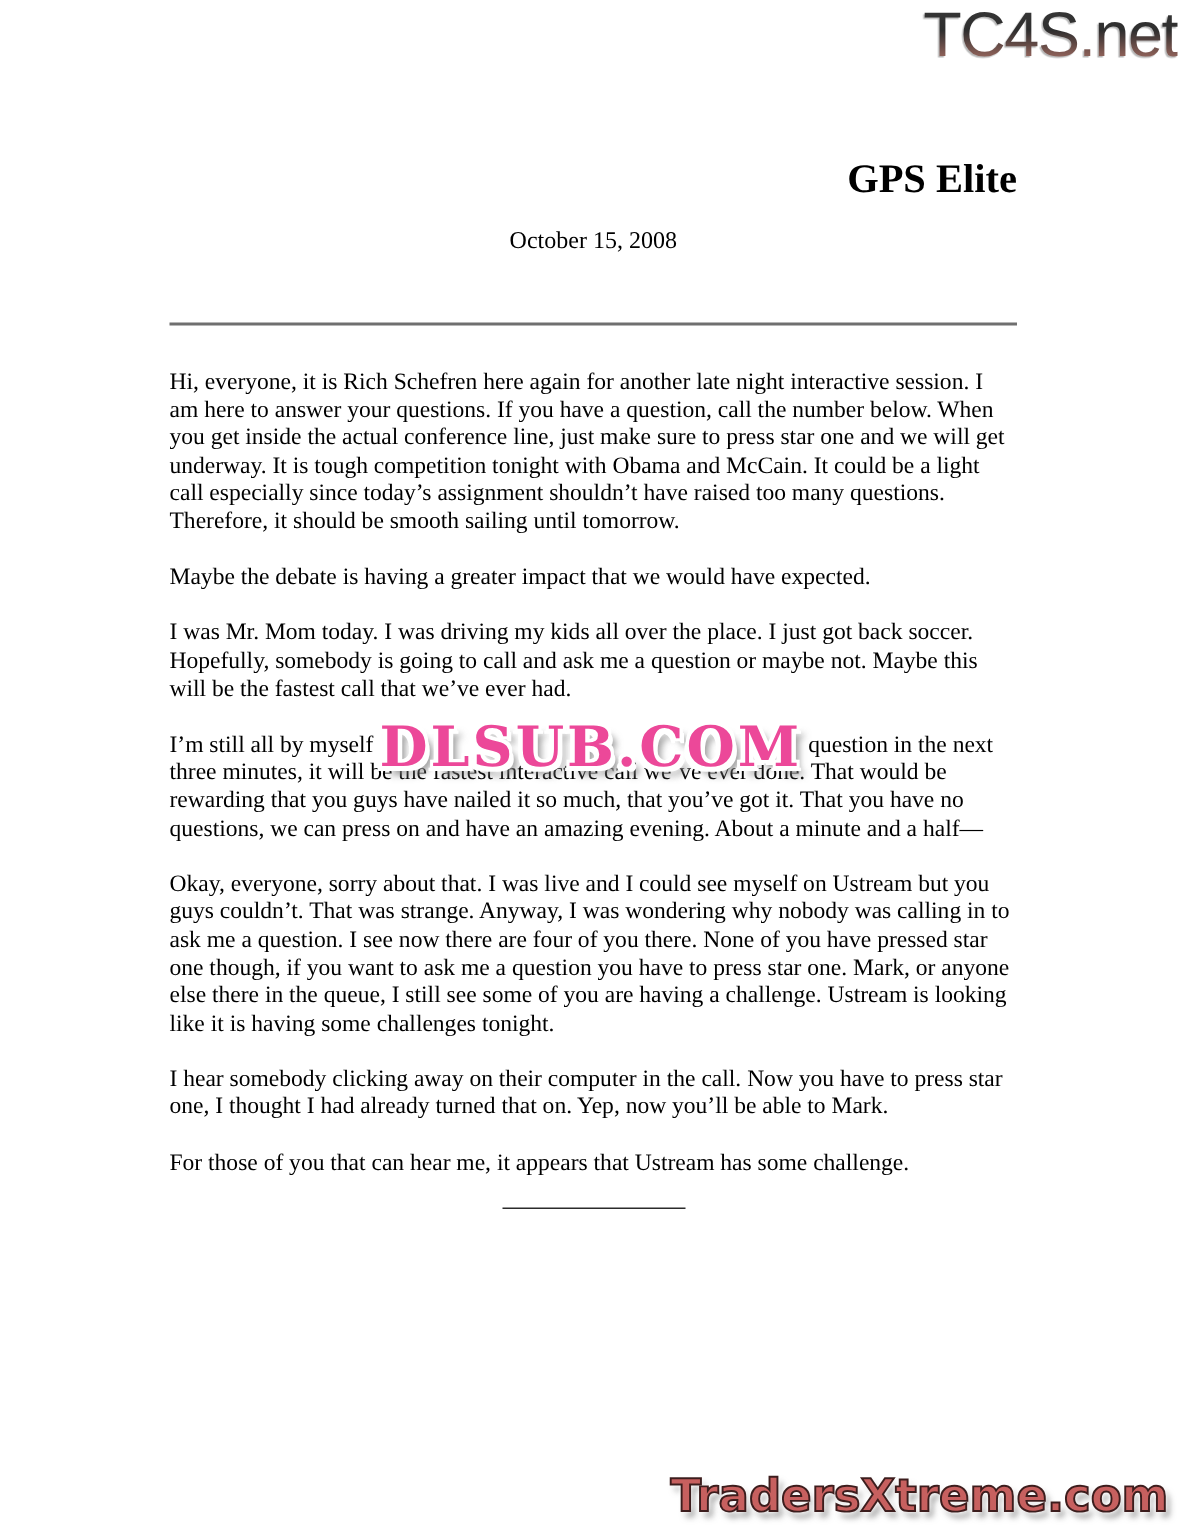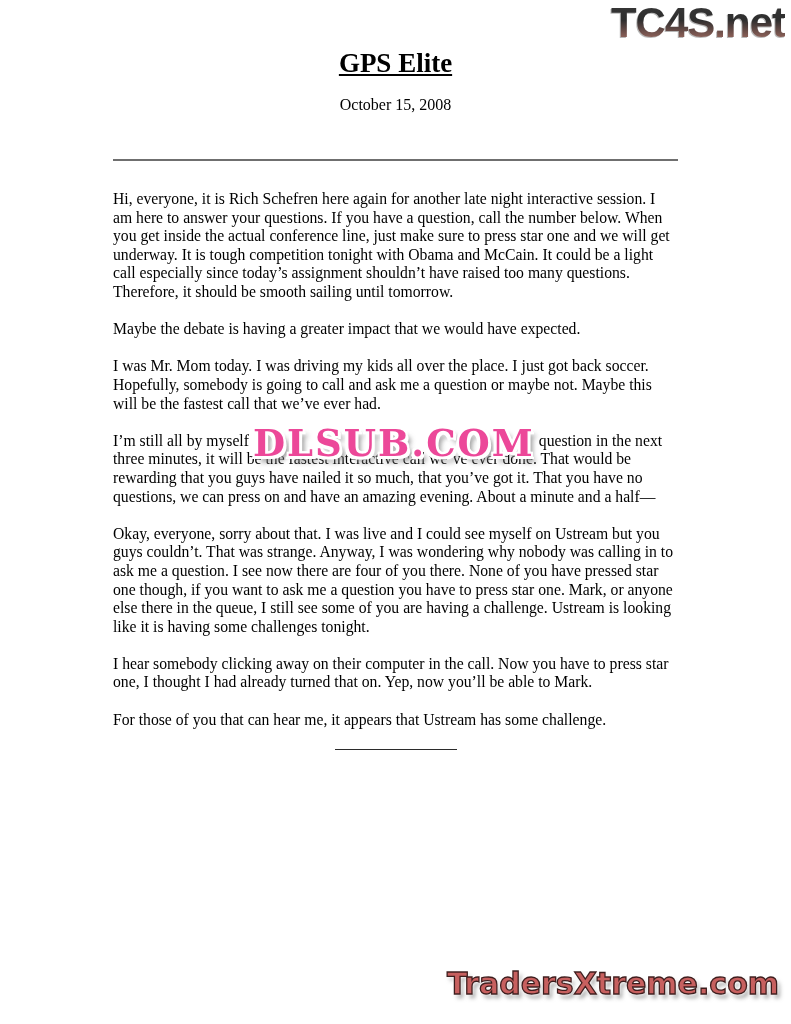--- a/index.html
+++ b/index.html
@@ -10,33 +10,33 @@
     overflow:hidden;
     font-family:"Liberation Serif","DejaVu Serif",serif;
     color:#000;
   }
   .doc{padding:0 113px;}
 
   
   .top-logo{position:absolute;top:2px;right:6px;}
   .top-logo-text{
     font-family:"Liberation Sans","DejaVu Sans",sans-serif;
-    font-weight:bold;font-size:42px;line-height:1;letter-spacing:-1px;
+    font-weight:normal;font-size:42px;line-height:1;letter-spacing:-1px;
     color:#5a443f;
   }
   @supports ((-webkit-background-clip: text) or (background-clip: text)){
     .top-logo-text{
       background:linear-gradient(to bottom,#3a3a3a 0%,#2e2e2e 45%,#8e6159 82%,#9c7066 100%);
       -webkit-background-clip:text;background-clip:text;color:transparent;
       filter:drop-shadow(-1px 1px 0 rgba(175,175,175,0.9));
     }
   }
 
   
-  .title{margin:48px 0 0;text-align:center;font-size:27px;font-weight:bold;line-height:1.15;text-decoration:underline;}
+  .title{margin:104px 0 0;text-align:right;font-size:27px;font-weight:bold;line-height:1.15;}
   .subtitle{margin:10px 0 0;text-align:center;font-size:21px;font-weight:bold;line-height:1.15;}
   .date{margin:17px 0 0;text-align:center;font-size:16px;}
   .top-rule{margin:45px 0 0;border:0;border-top:2px solid #6f6f6f;height:0;}
 
   
   .body-text{margin-top:29px;font-size:15.7px;line-height:18.6px;}
   .body-text p{margin:0 0 18.6px 0;}
 
   
   .wm-slot{display:inline-block;width:282px;height:1px;position:relative;vertical-align:baseline;}
@@ -58,21 +58,21 @@
   
   .section-divider{border:0;border-top:1px solid #2b2b2b;width:122px;margin:20px auto 0 auto;}
 
   
   .dialogue{margin-top:22px;font-size:15.7px;line-height:18.6px;}
   .dialogue-row{display:flex;margin-bottom:18.6px;}
   .speaker{flex:0 0 97px;font-weight:bold;}
   .speech{flex:1;}
 
   
-  .bottom-logo{position:absolute;bottom:22px;right:12px;margin-top:13px;}
+  .bottom-logo{position:absolute;bottom:8px;right:12px;margin-top:13px;}
   .bottom-logo-text{
     font-family:"DejaVu Sans",sans-serif;font-weight:bold;
     font-size:30px;line-height:1.2;
     color:#c7605f;
     -webkit-text-stroke:1.3px #3c1d1d;
     text-shadow:
       0 0 2px #fff, 0 0 4px #fff, 0 0 5px #fff,
       3px 4px 4px rgba(110,110,110,0.65);
   }
 </style>

